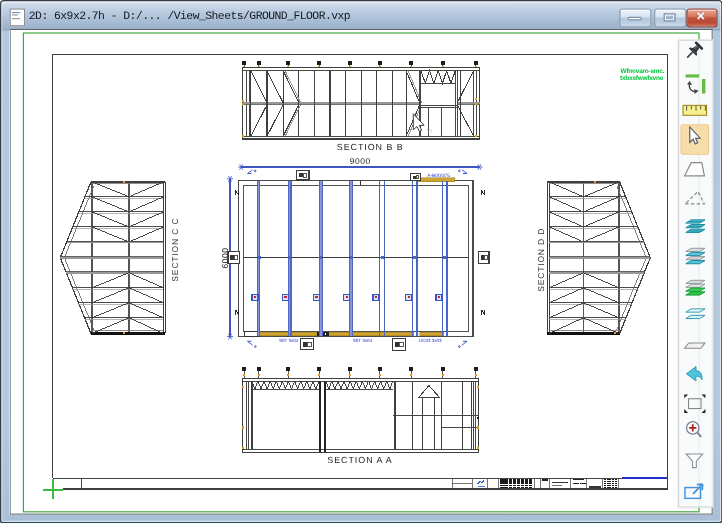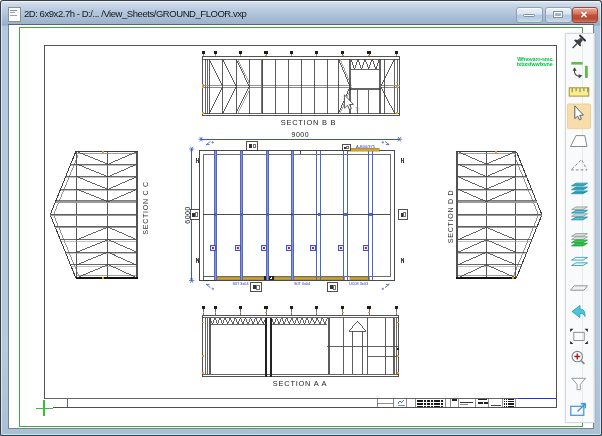--- a/index.html
+++ b/index.html
@@ -11,21 +11,21 @@
 
 <div class="abs" style="left:0;top:0;width:600px;height:434px;border:1px solid #373d44;border-bottom:2px solid #1d4a56;border-radius:3px;
    background:linear-gradient(180deg,#e0e9f3 0px,#ccd9ea 3px,#b9cbe0 9px,#a9bed6 16px,#9bb2cc 23px,#8fa6bf 24px,#b2c8de 25px,#b4cade 80%,#a9c0d6 100%);
    box-shadow:inset 0 0 0 1px rgba(255,255,255,0.55);"></div>
 
 <div class="abs" style="left:8px;top:7px;width:11px;height:13px;background:#fdfdfd;border:1px solid #8a8f96;"></div>
 <div class="abs" style="left:10px;top:10px;width:7px;height:1px;background:#7a92c8;"></div>
 <div class="abs" style="left:10px;top:12px;width:5px;height:1px;background:#9aa2ac;"></div>
 <div class="abs" style="left:10px;top:15px;width:7px;height:1px;background:#9aa2ac;"></div>
 
-<div class="abs" style="left:24px;top:8px;width:460px;height:15px;font-size:9.5px;color:#16171c;letter-spacing:-0.45px;">2D: 6x9x2.7h - D:/... /View_Sheets/GROUND_FLOOR.vxp</div>
+<div class="abs" style="left:24px;top:8px;width:460px;height:15px;font-size:9.5px;color:#16171c;letter-spacing:-0.45px;font-family:Liberation Mono, monospace;">2D: 6x9x2.7h - D:/... /View_Sheets/GROUND_FLOOR.vxp</div>
 
 <div class="abs" style="left:516px;top:7px;width:25px;height:14px;border:1px solid #90a0b4;border-radius:3px;
    background:linear-gradient(180deg,#edf3fa 0%,#d8e4f1 44%,#b5cadf 50%,#bccfe2 78%,#ccdcea 100%);box-shadow:inset 0 1px 0 rgba(255,255,255,0.85);"></div>
 <div class="abs" style="left:523px;top:13.5px;width:11.5px;height:3.6px;background:#fdfdfd;border:1px solid #7e90a4;border-radius:1.6px;box-sizing:border-box;"></div>
 
 <div class="abs" style="left:544.5px;top:7px;width:25px;height:14px;border:1px solid #90a0b4;border-radius:3px;
    background:linear-gradient(180deg,#edf3fa 0%,#d8e4f1 44%,#b5cadf 50%,#bccfe2 78%,#ccdcea 100%);box-shadow:inset 0 1px 0 rgba(255,255,255,0.85);"></div>
 <div class="abs" style="left:553.5px;top:11.5px;width:8.6px;height:5.8px;border:1.5px solid #fdfdfd;outline:1px solid #7e90a4;background:rgba(110,140,175,0.45);box-sizing:border-box;"></div>
 
 <div class="abs" style="left:571.5px;top:7px;width:24px;height:14px;border:1px solid #9a4438;border-radius:3px;

